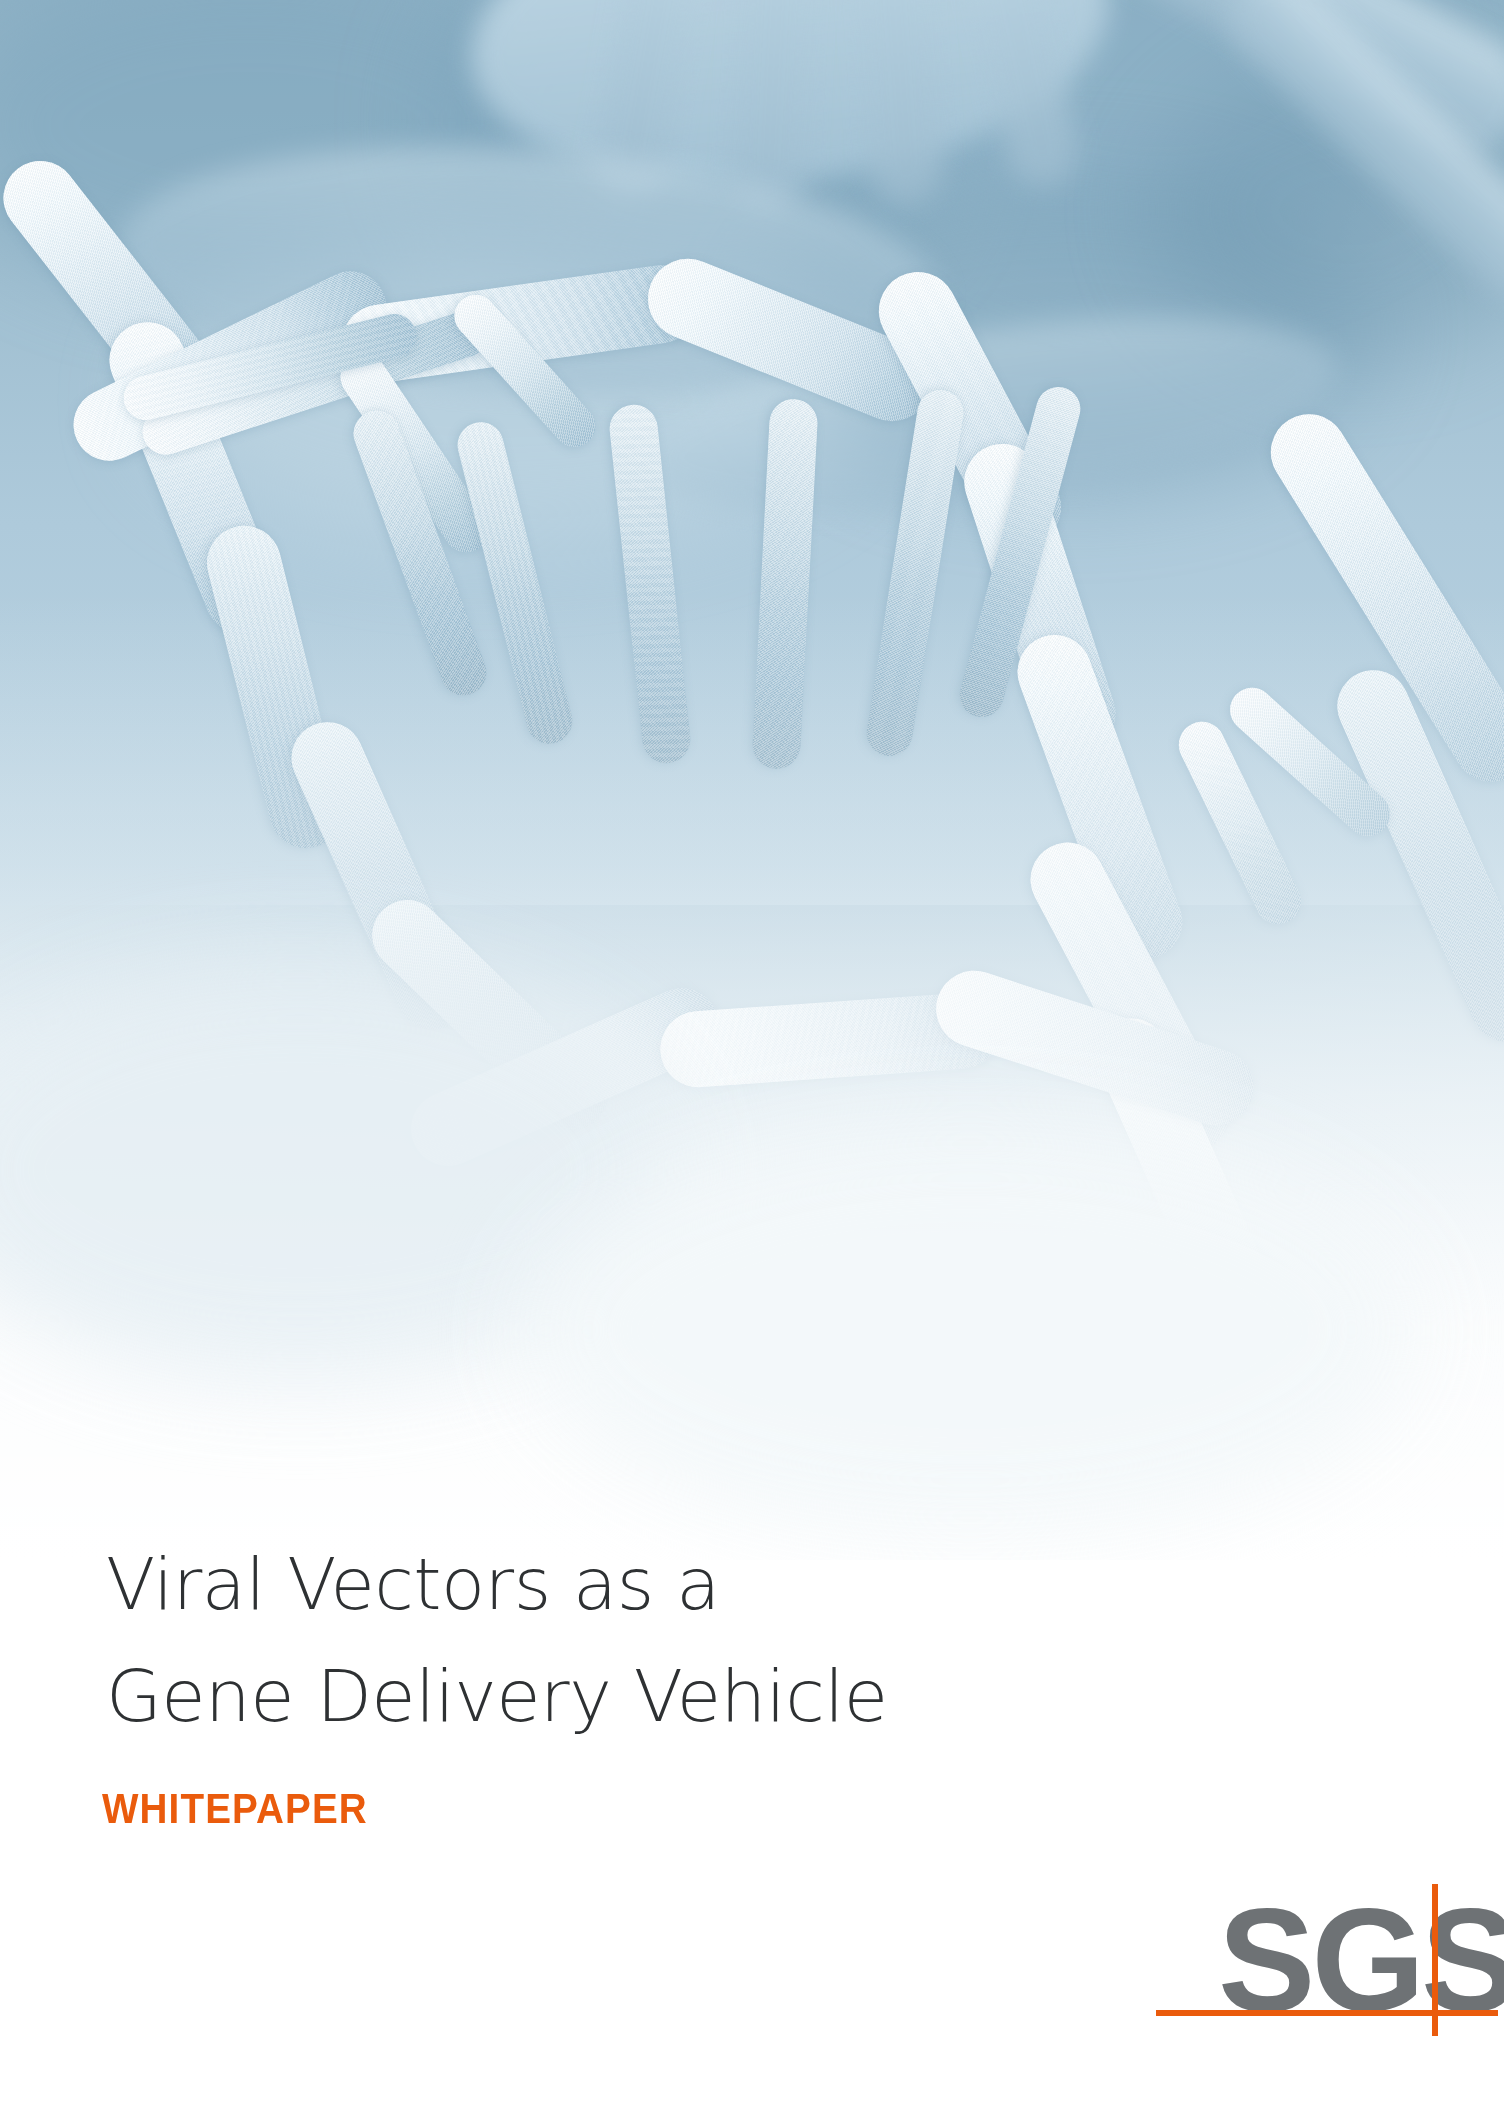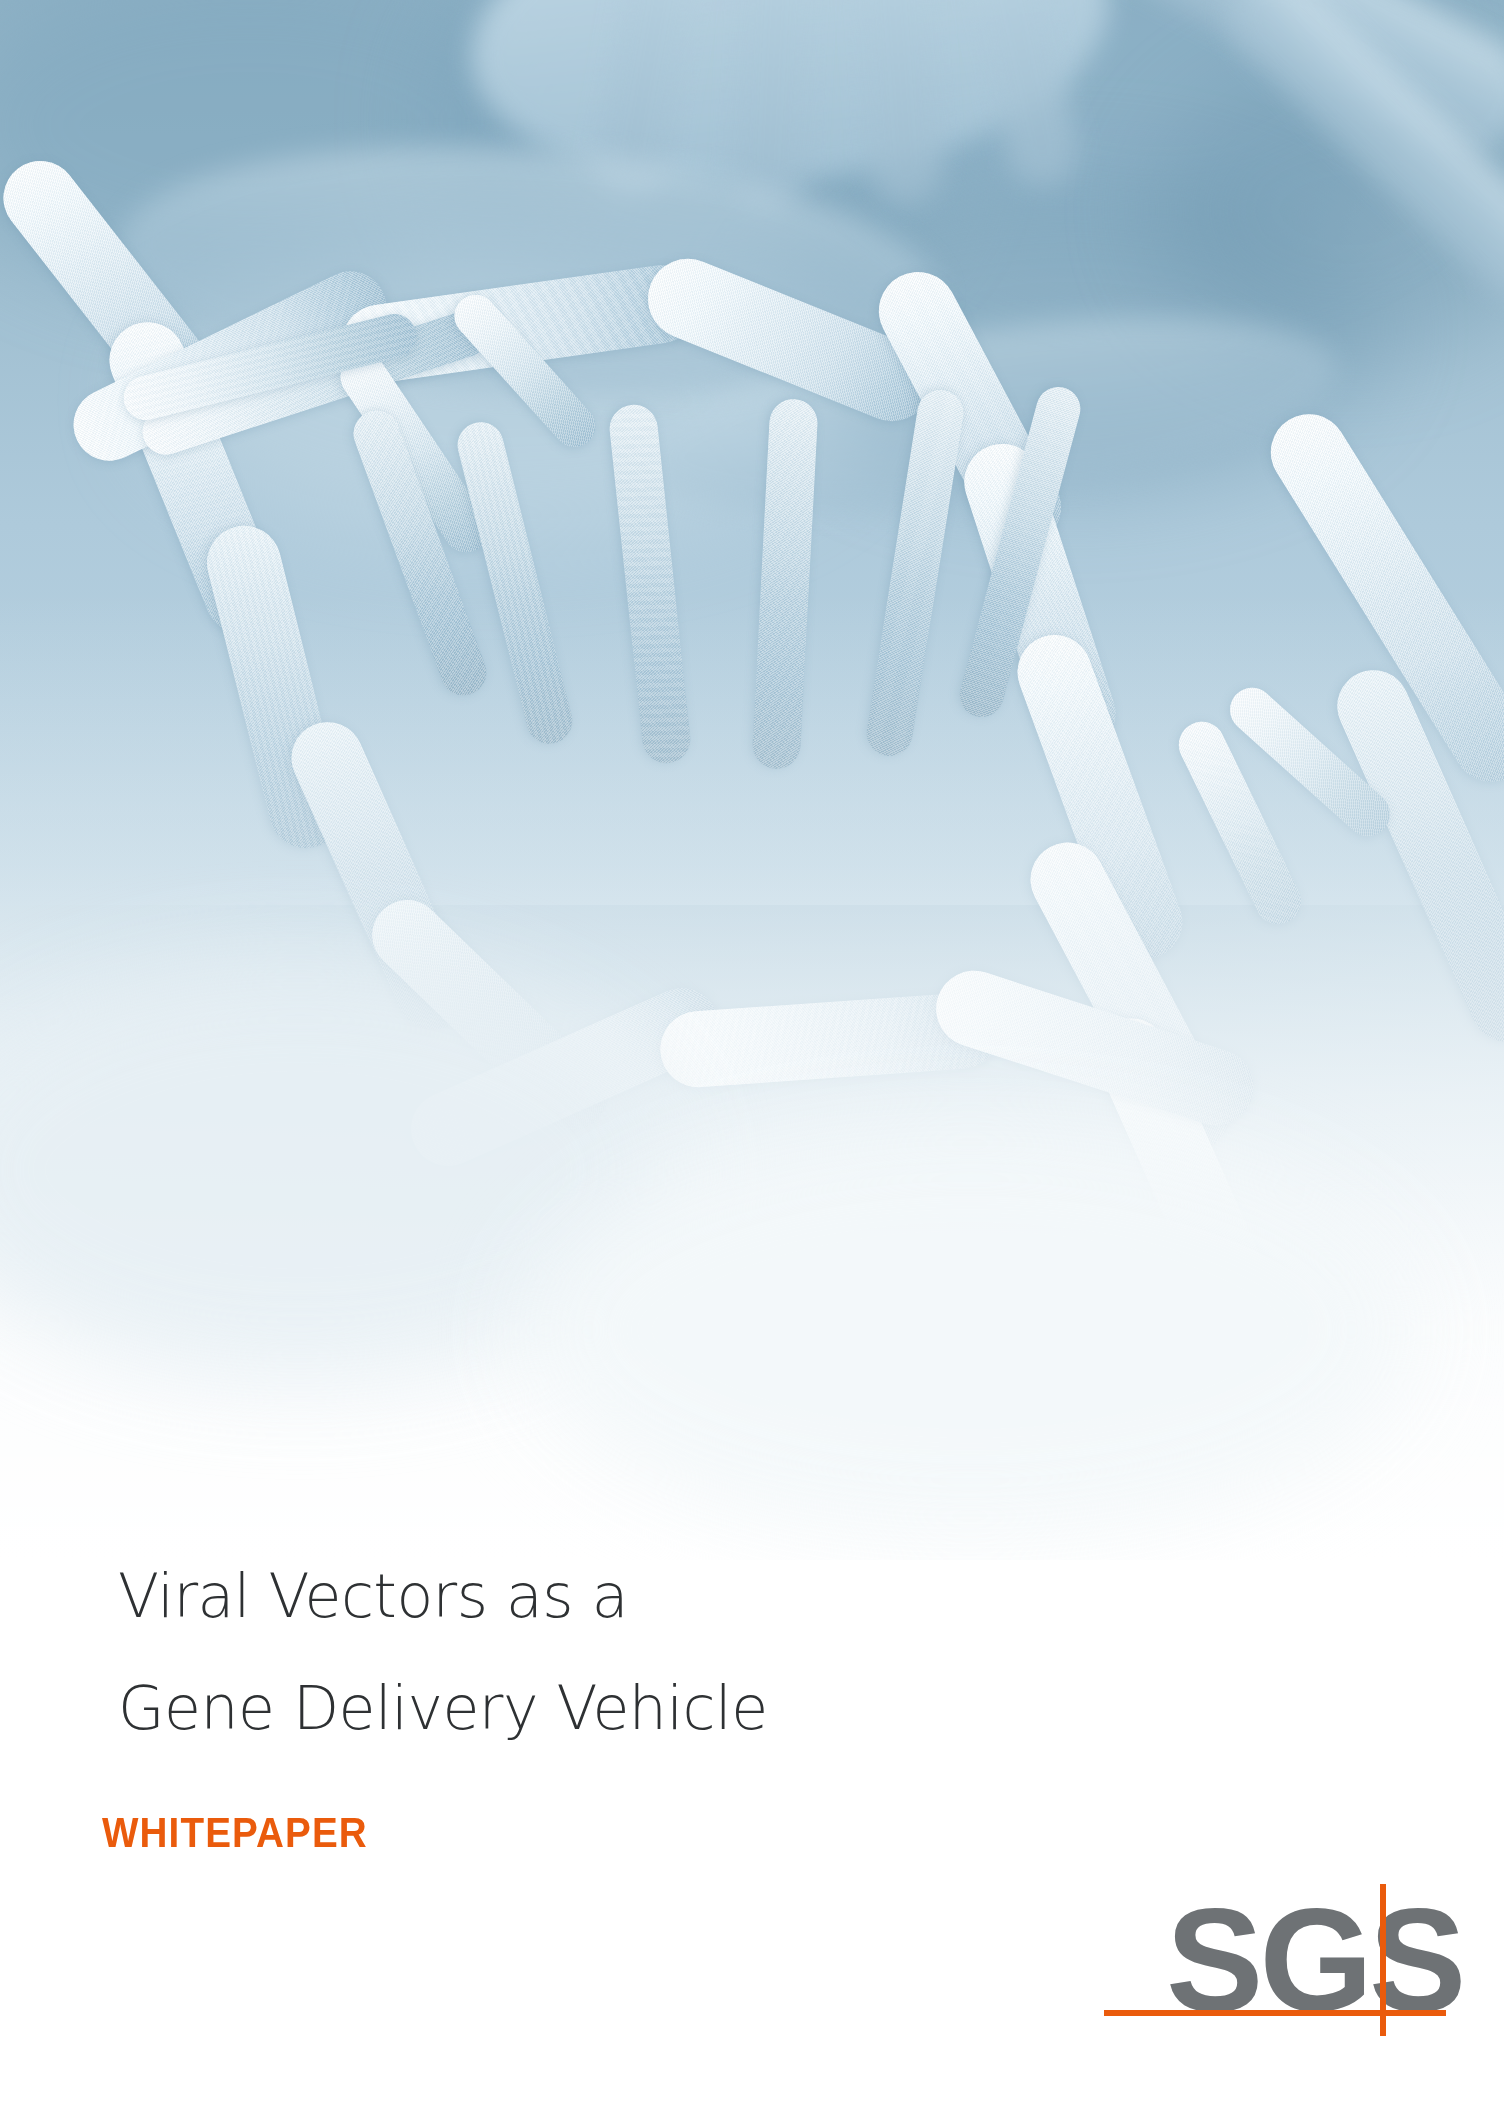--- a/index.html
+++ b/index.html
@@ -106,24 +106,24 @@
   }
 
   
   #title-block{
     position:absolute;
     left:102px;
     top:1524px;
     width:1200px;
   }
   #doc-title{
-    margin:16px;
+    margin:4px;
     font-family:"DejaVu Sans", sans-serif;
     font-weight:300;
-    font-size:60px;
+    font-size:72px;
     line-height:112px;
     letter-spacing:-0.5px;
     color:#2e3133;
     white-space:pre-line;
   }
   #doc-kicker{
     margin:0;
     padding-top:30px;
     font-family:"Liberation Sans", sans-serif;
     font-weight:700;
@@ -131,21 +131,21 @@
     line-height:46px;
     letter-spacing:1.2px;
     color:#ea5b0c;
     transform:scaleX(.92);
     transform-origin:left center;
   }
 
   
   #sgs-logo{
     position:absolute;
-    left:1090px;
+    left:1142px;
     top:1876px;
     width:350px;
     height:170px;
   }
   #sgs-wordmark{
     position:absolute;
     left:76px;
     top:12px;
     font-family:"Liberation Sans", sans-serif;
     font-weight:700;

